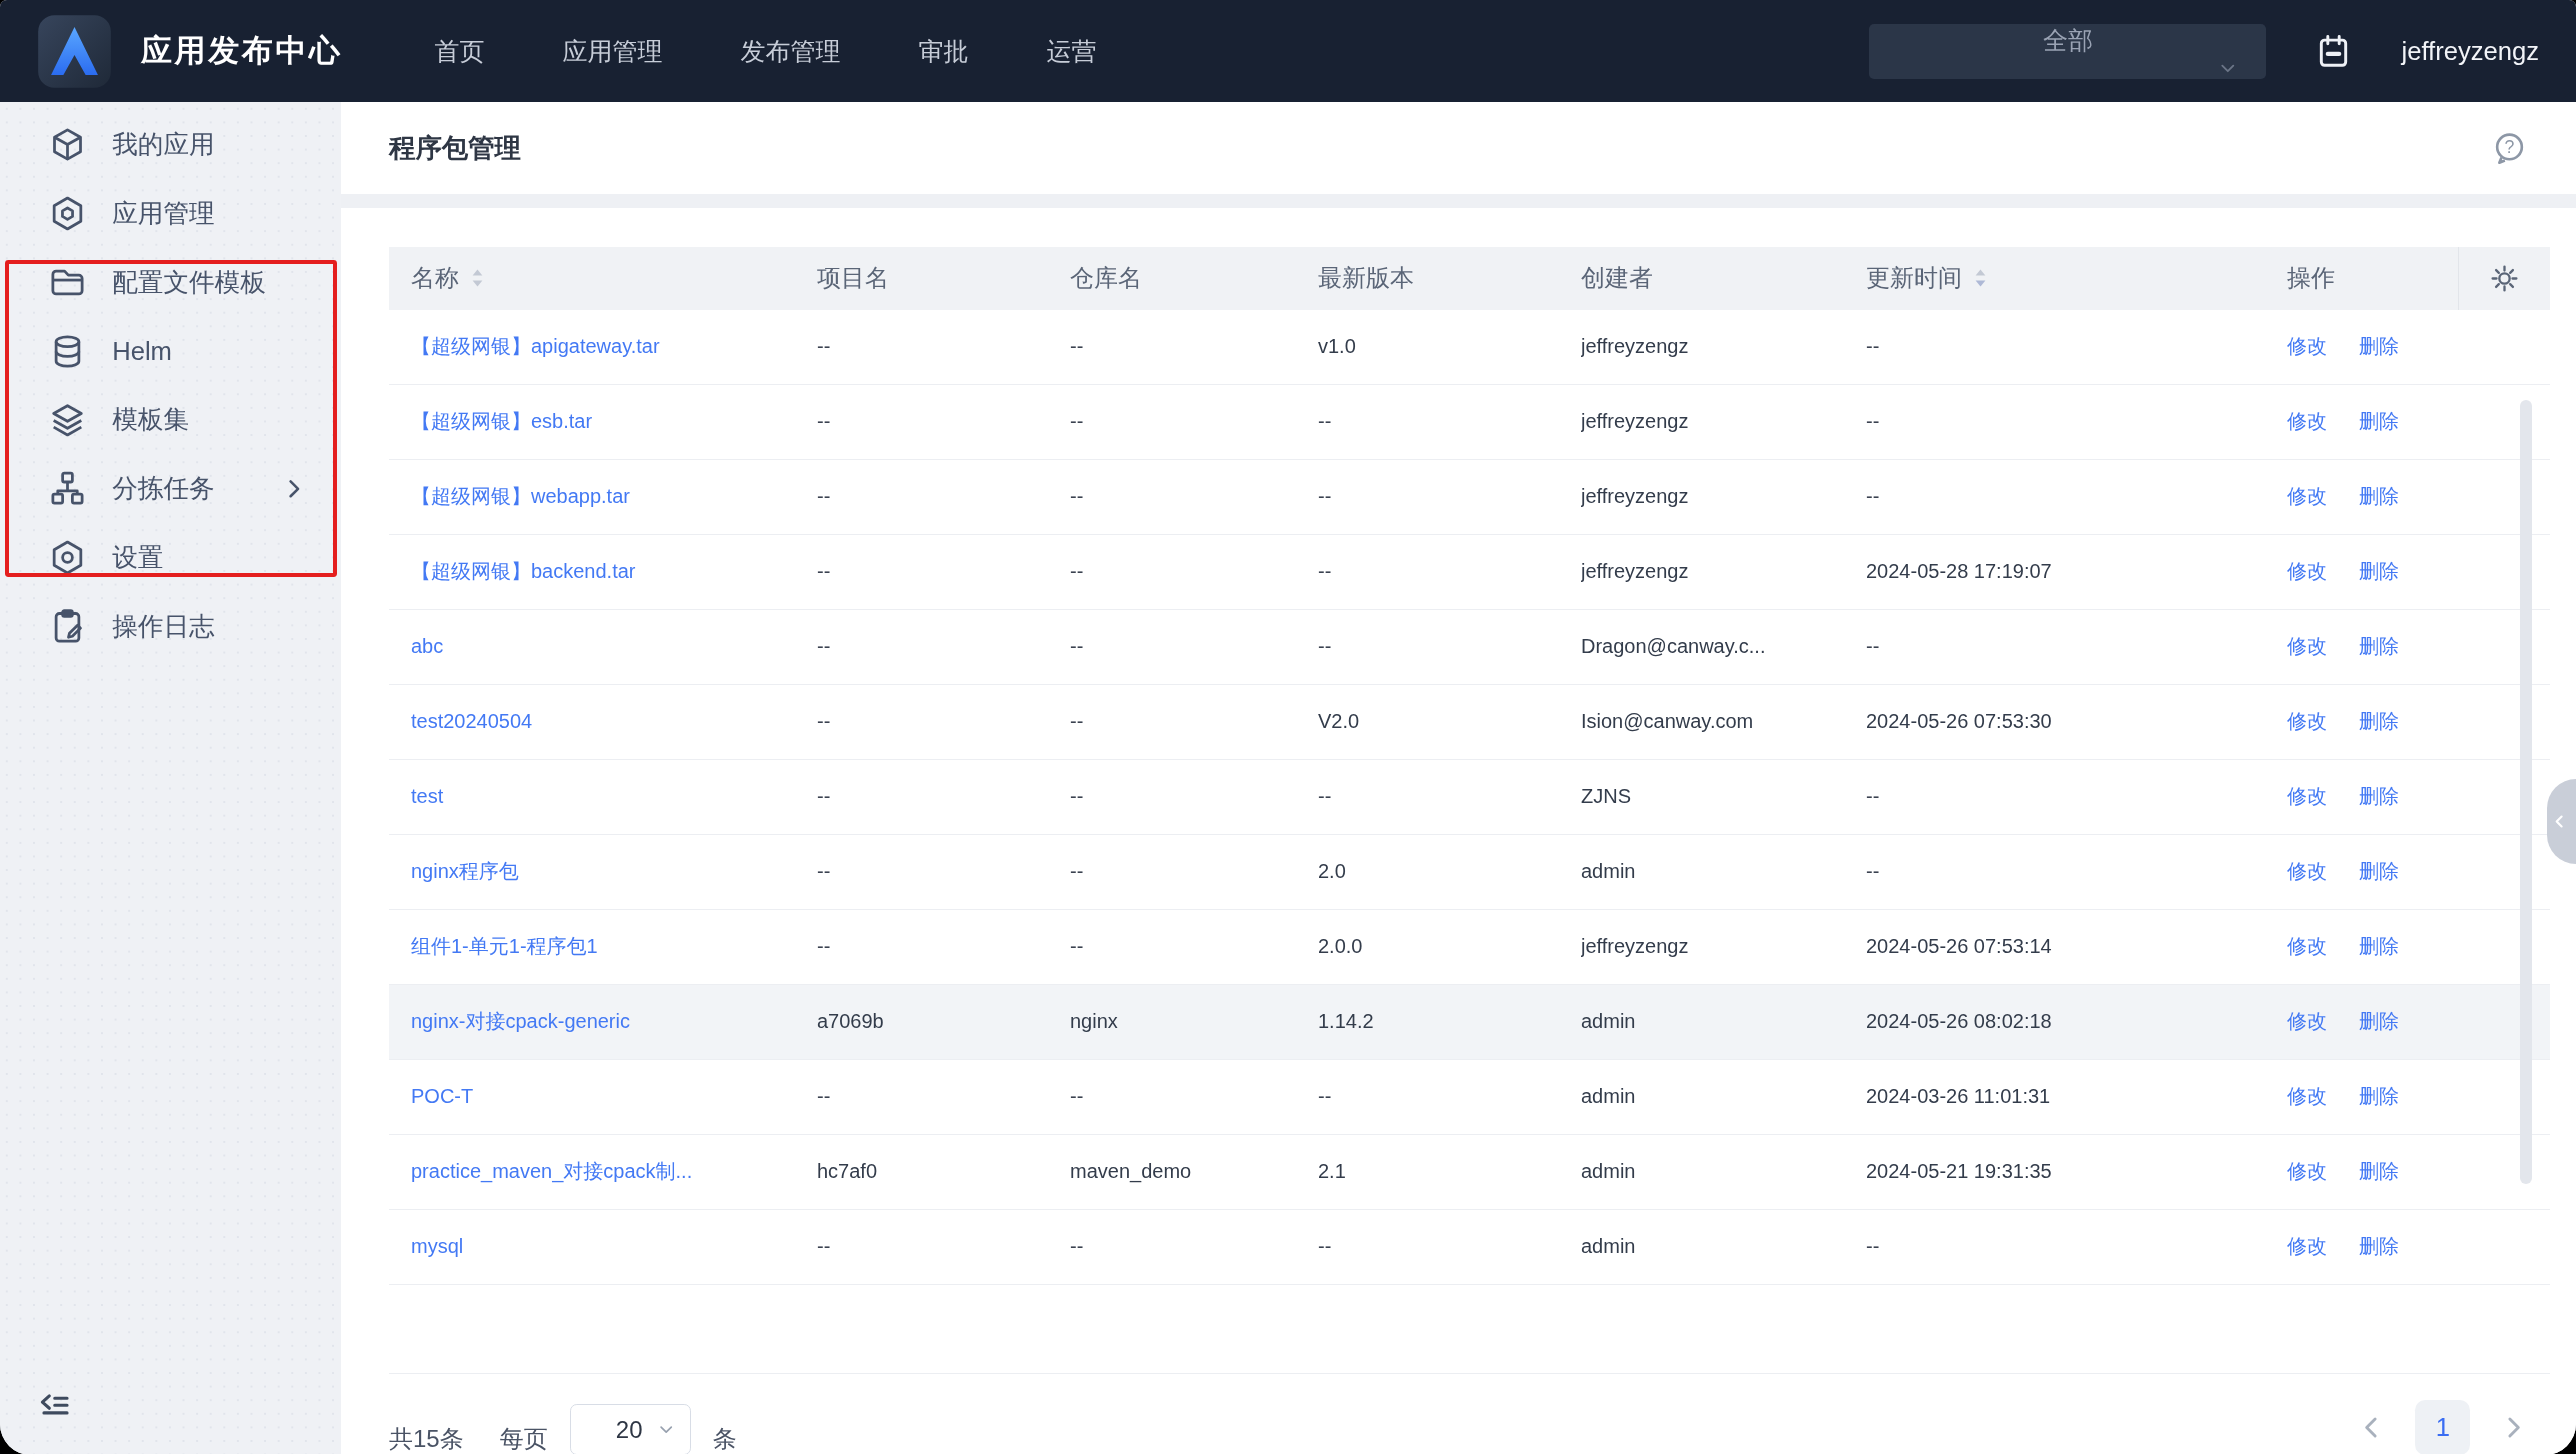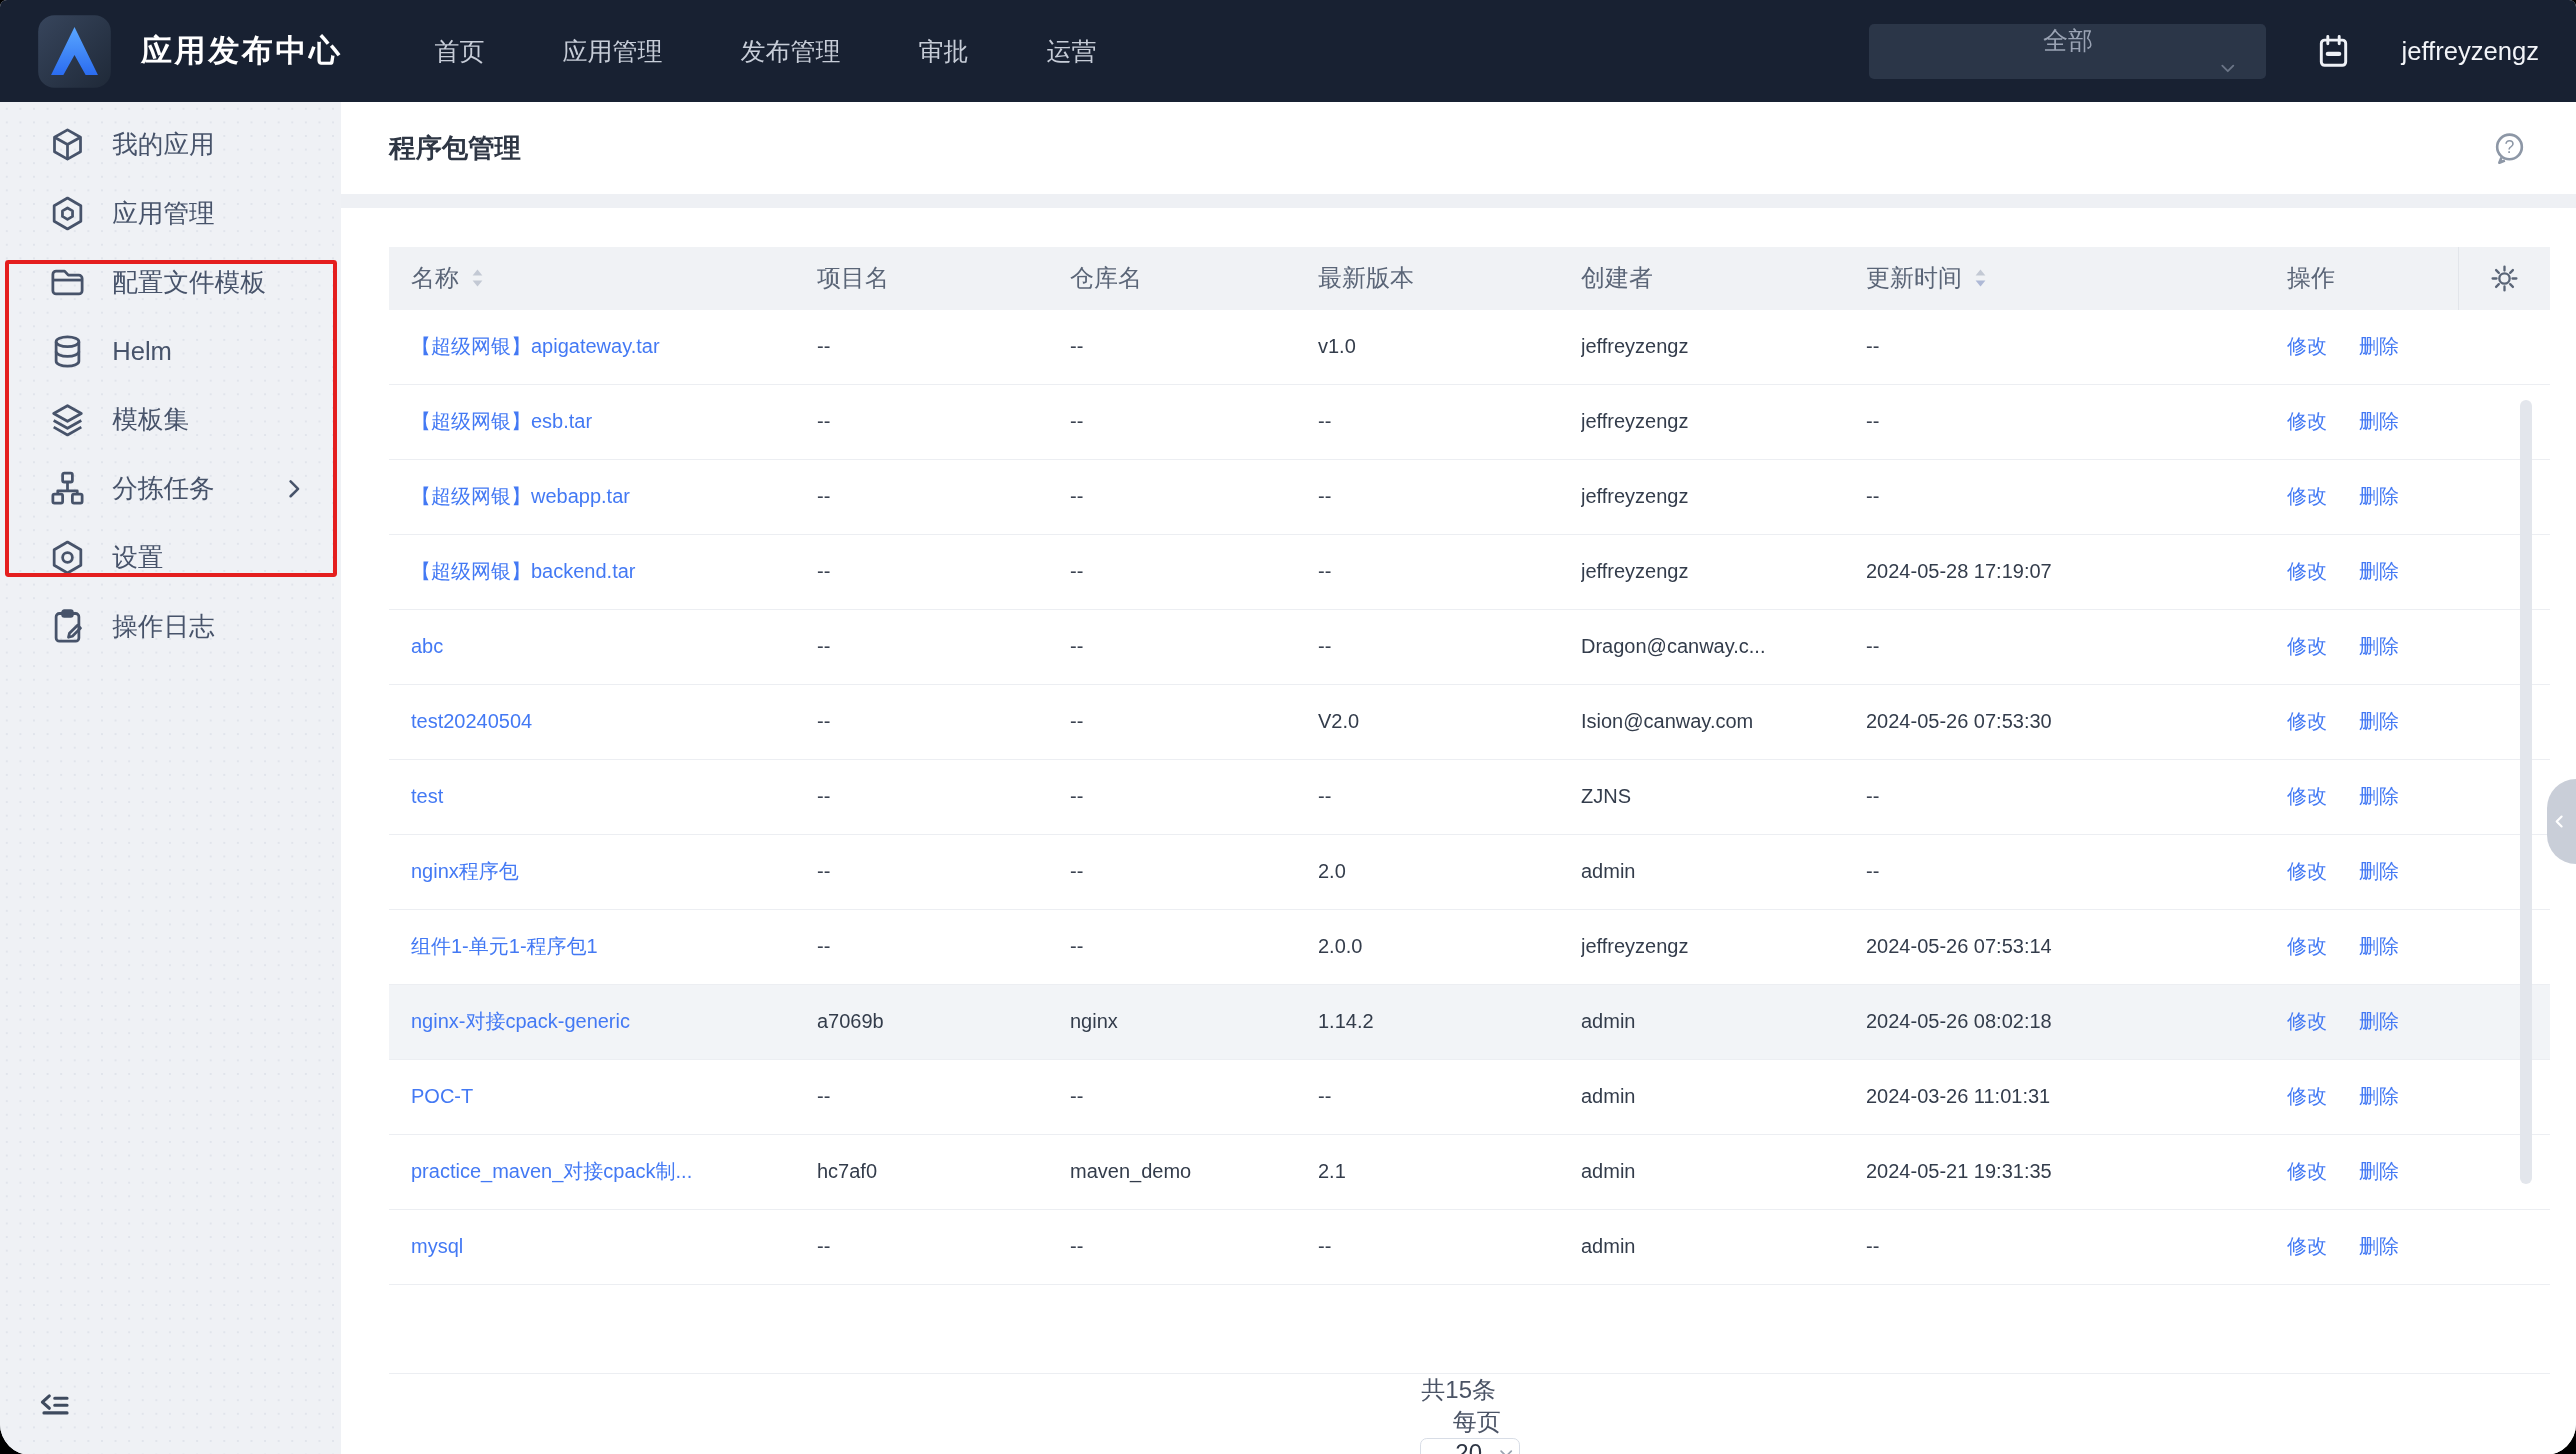--- a/index.html
+++ b/index.html
@@ -66,24 +66,24 @@
   .gear-col { height:100%; display:flex; align-items:center; justify-content:center; border-left:1.7px solid #e2e5ea; cursor:pointer; }
   .trow { height:75px; border-bottom:1.7px solid #eceef2; font-size:20px; color:#333c4b; }
   .trow.hl { background:#f2f4f7; }
   .td { white-space:nowrap; overflow:hidden; text-overflow:ellipsis; padding-right:17px; }
   .td.first { padding-left:22px; }
   .td a { color:#4379f4; text-decoration:none; cursor:pointer; }
   .td.ops { display:flex; gap:32px; overflow:visible; }
   .muted { color:#3a4250; }
 
   
-  .tfoot { height:82px; border-top:1.7px solid #eceef2; display:flex; align-items:center;
-           padding:0 22px 0 0; flex-shrink:0; font-size:24px; color:#4a5365;flex-direction:column; }
+  .tfoot { height:82px; border-top:1.7px solid #eceef2; display:flex; align-items:flex-end;
+           padding:0 22px 0 0; flex-shrink:0; font-size:24px; color:#4a5365; }
   .per-page { margin-left:36px; }
-  .size-select { margin-left:22px; width:100px; height:51px; border:1.7px solid #d8dde6; border-radius:6.8px;
+  .size-select { margin-left:22px; width:121px; height:51px; border:1.7px solid #d8dde6; border-radius:6.8px;
                  display:flex; align-items:center; justify-content:center; gap:13.6px; cursor:pointer;
                  color:#2e3644; background:#fff;padding-left:32px; }
   .unit { margin-left:22px; }
   .pager { margin-left:auto; display:flex; align-items:center; gap:29px; }
   .page-btn { width:55px; height:55px; border-radius:10.2px; background:#eef1f5; color:#3a6df2;
               display:flex; align-items:center; justify-content:center; font-size:25.6px; cursor:pointer; }
   .pg-arrow { cursor:pointer; display:flex; }
 
   
   .vscroll { position:absolute; left:2520px; top:400px; width:12px; height:784px;

